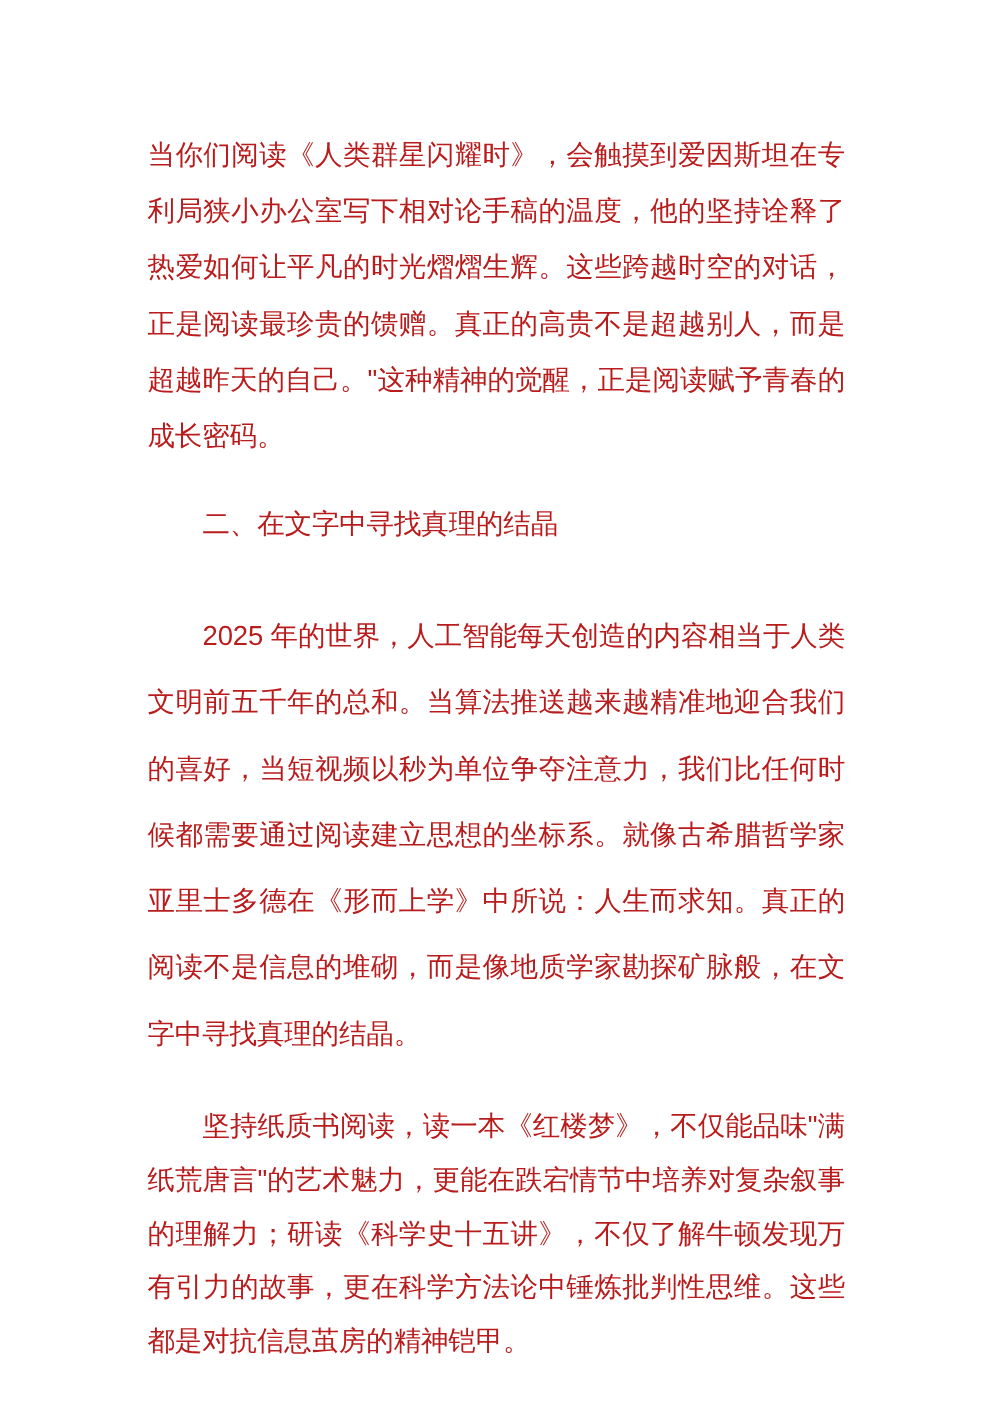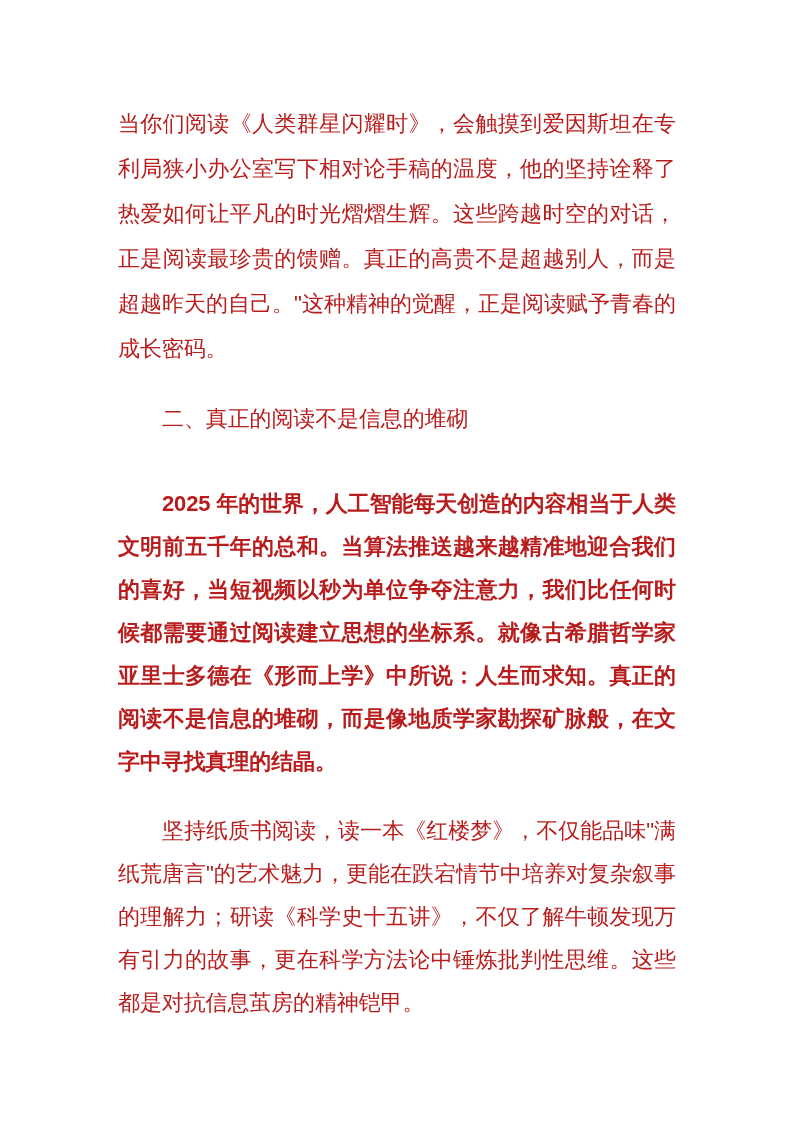--- a/index.html
+++ b/index.html
@@ -32,35 +32,34 @@
     margin-bottom: 25px;
   }
   .para-heading {
     line-height: 45px;
     margin-bottom: 41px;
     text-indent: 2em;
     font-size: 22px;
     font-weight: normal;
   }
   .para-body2 {
-    line-height: 43px;
+    line-height: 53px;
     margin-bottom: 26px;
     text-indent: 2em;
-    font-weight: bold;
   }
   .para-body3 {
     line-height: 43px;
     margin-bottom: 0;
     text-indent: 2em;
   }
 </style>
 </head>
 <body>
 
 <div class="page">
   <p class="para para-first">当你们阅读《人类群星闪耀时》，会触摸到爱因斯坦在专利局狭小办公室写下相对论手稿的温度，他的坚持诠释了热爱如何让平凡的时光熠熠生辉。这些跨越时空的对话，正是阅读最珍贵的馈赠。真正的高贵不是超越别人，而是超越昨天的自己。"这种精神的觉醒，正是阅读赋予青春的成长密码。</p>
 
-  <h2 class="para para-heading">二、真正的阅读不是信息的堆砌</h2>
+  <h2 class="para para-heading">二、在文字中寻找真理的结晶</h2>
 
   <p class="para para-body2">2025 年的世界，人工智能每天创造的内容相当于人类文明前五千年的总和。当算法推送越来越精准地迎合我们的喜好，当短视频以秒为单位争夺注意力，我们比任何时候都需要通过阅读建立思想的坐标系。就像古希腊哲学家亚里士多德在《形而上学》中所说：人生而求知。真正的阅读不是信息的堆砌，而是像地质学家勘探矿脉般，在文字中寻找真理的结晶。</p>
 
   <p class="para para-body3">坚持纸质书阅读，读一本《红楼梦》，不仅能品味"满纸荒唐言"的艺术魅力，更能在跌宕情节中培养对复杂叙事的理解力；研读《科学史十五讲》，不仅了解牛顿发现万有引力的故事，更在科学方法论中锤炼批判性思维。这些都是对抗信息茧房的精神铠甲。</p>
 </div>
 
 </body></html>

